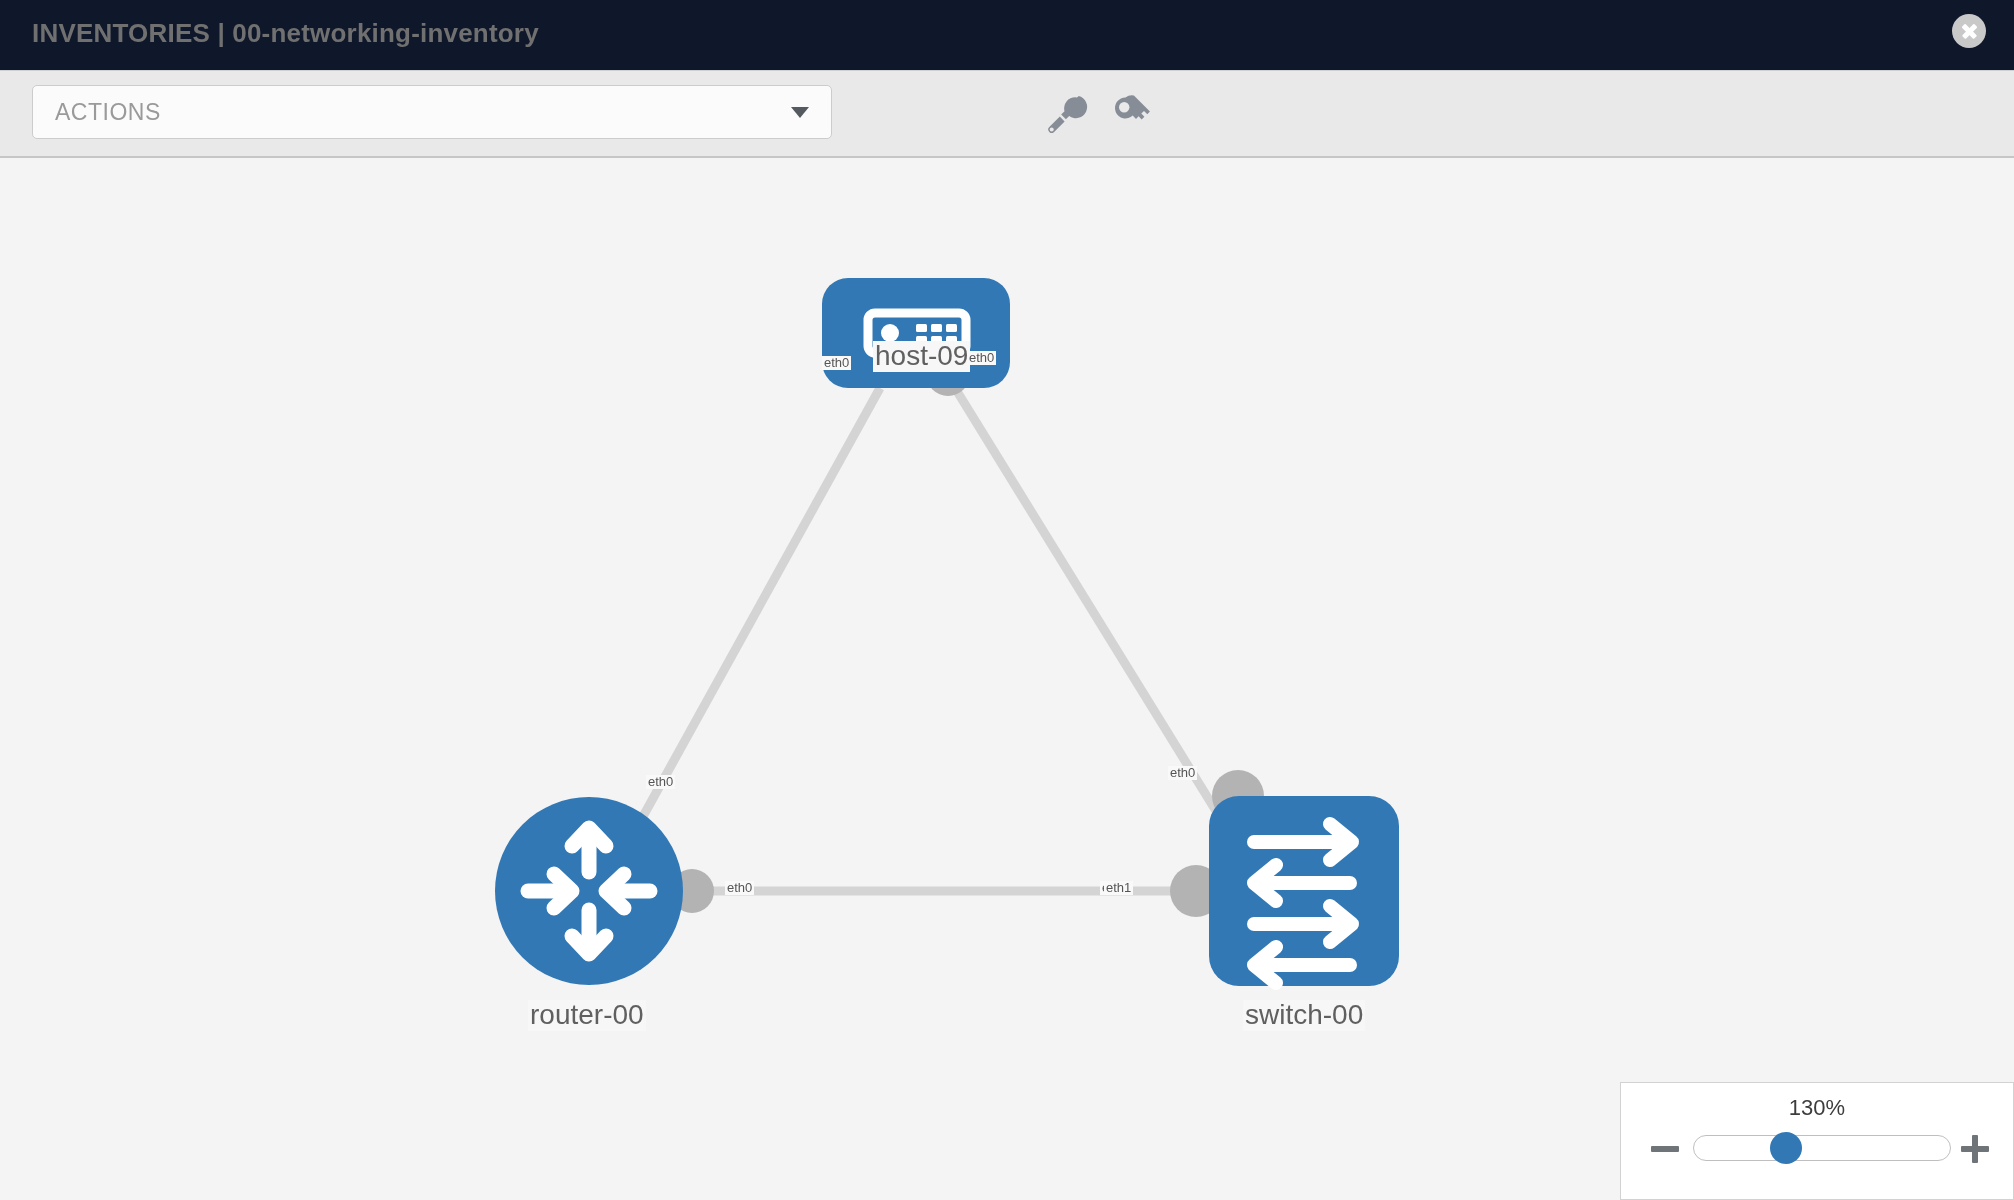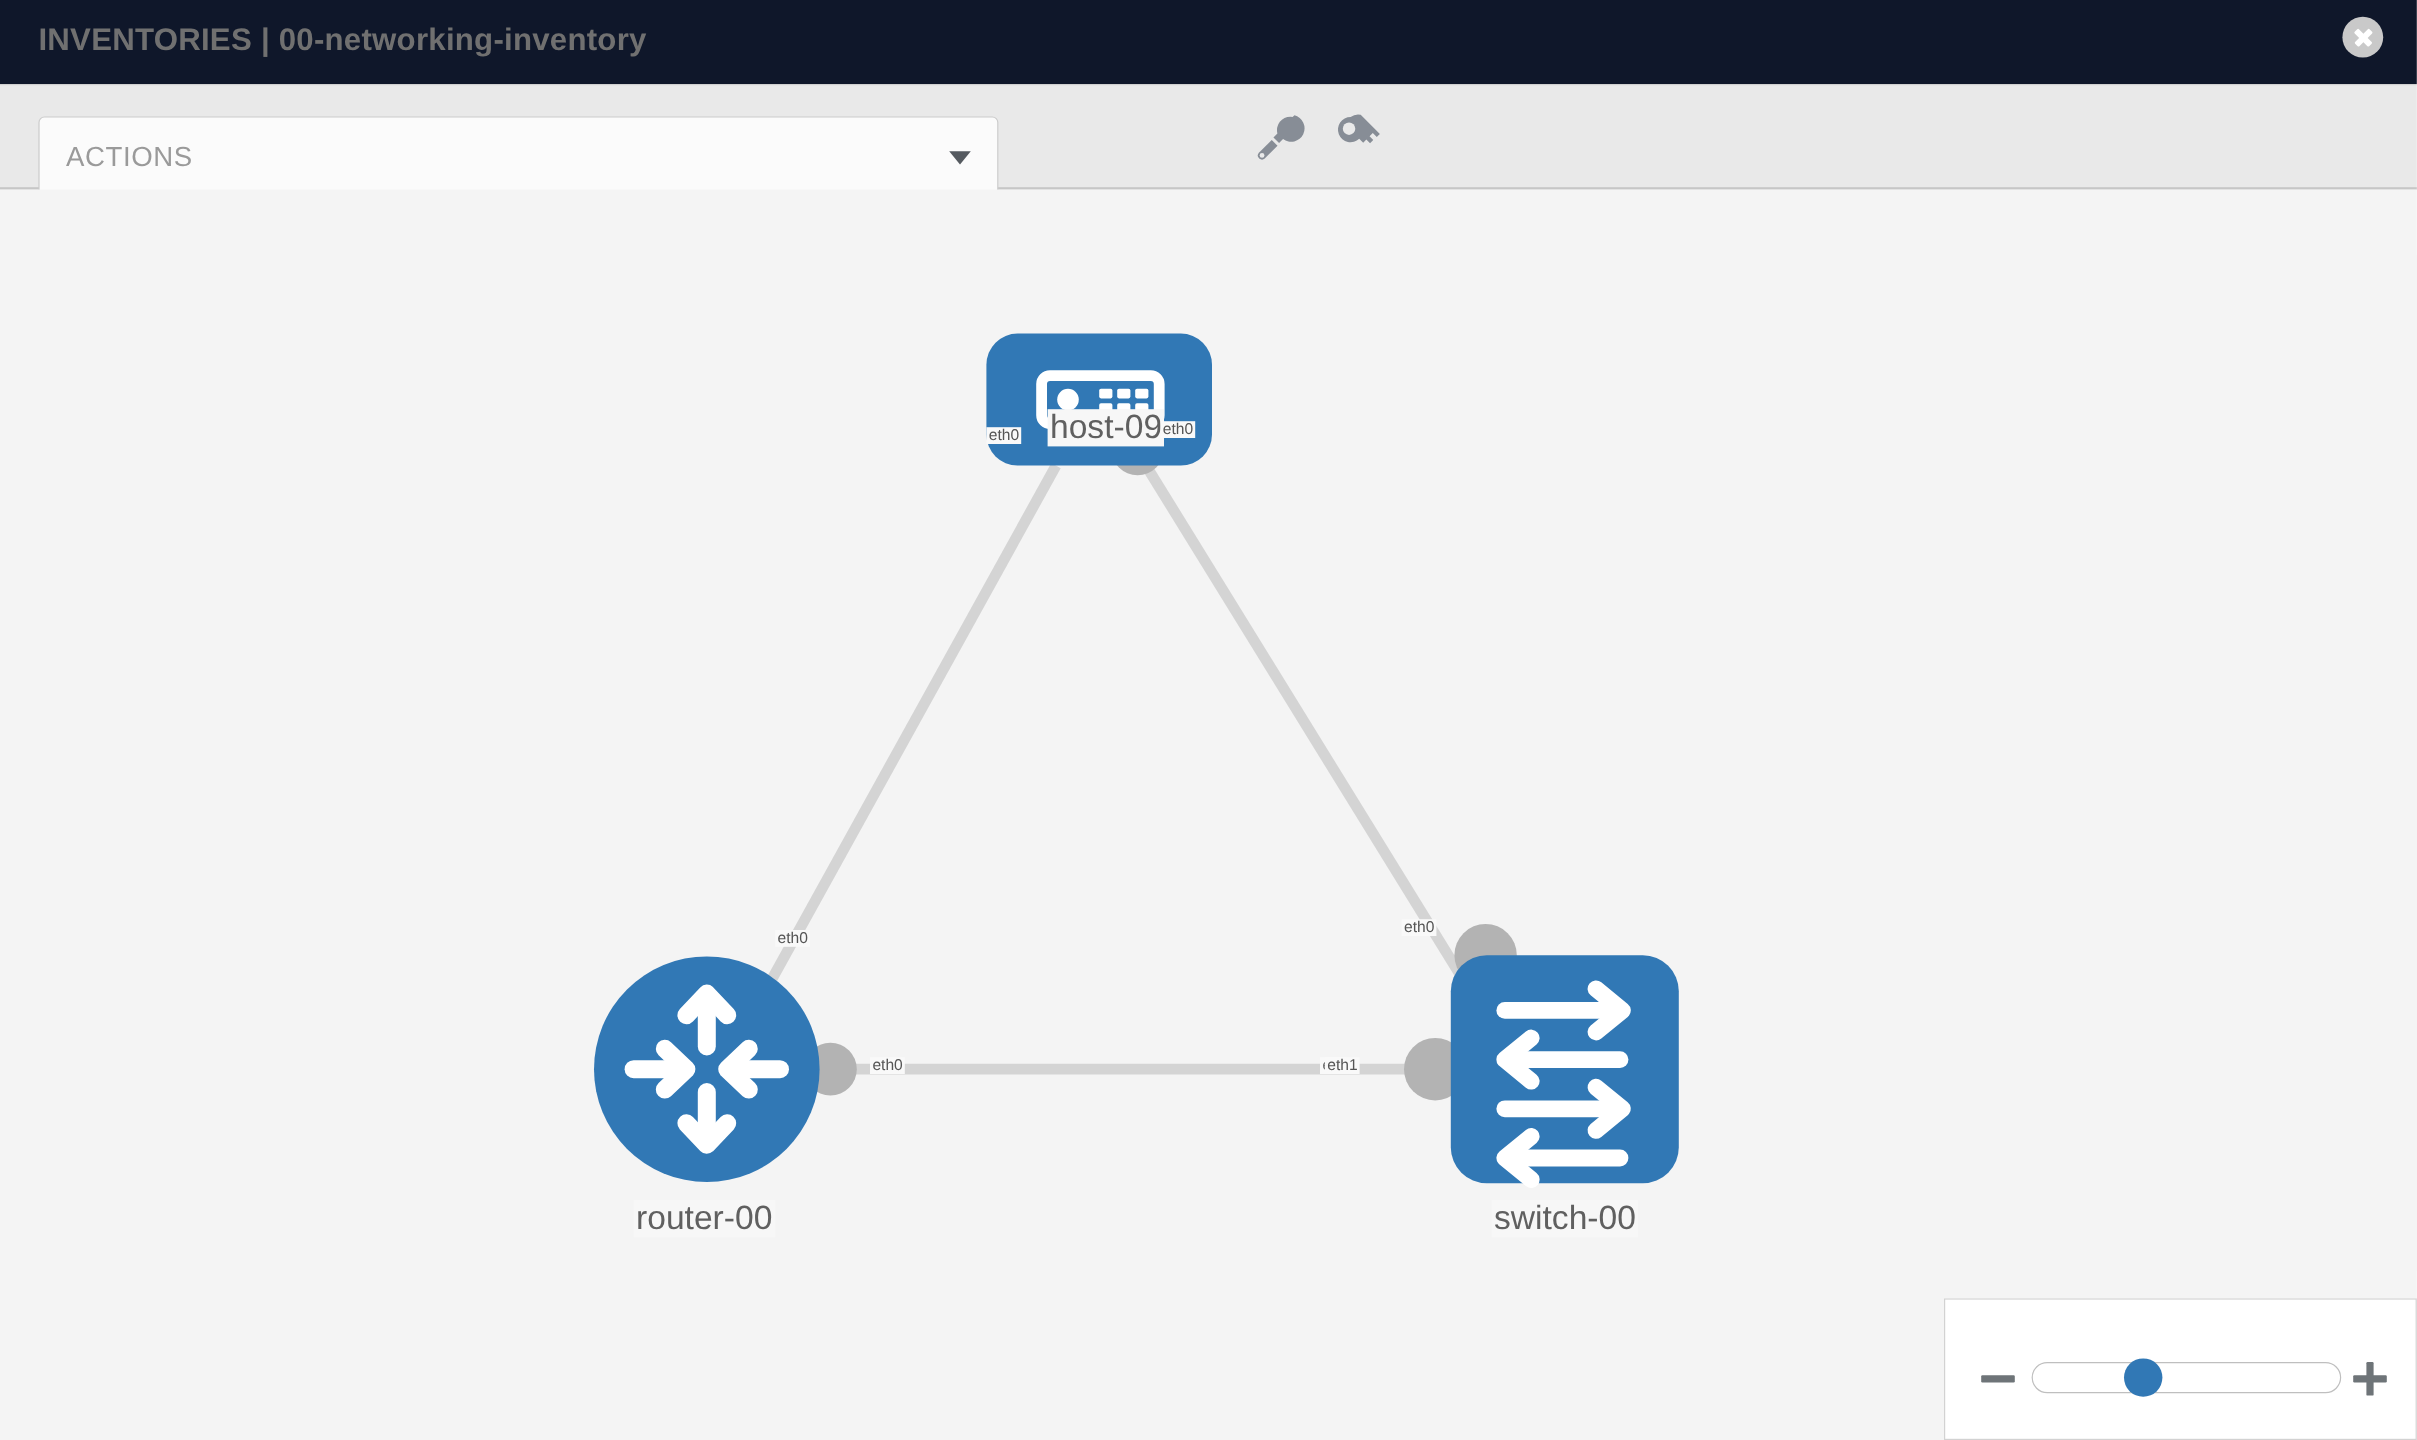--- a/index.html
+++ b/index.html
@@ -94,22 +94,21 @@
     margin-top: -5px;
     width: 0; height: 0;
     border-left: 9px solid transparent;
     border-right: 9px solid transparent;
     border-top: 11px solid #555a60;
   }
   #actions-select {
     left: 32px;
     top: 14px;
     width: 800px;
-    height: 68px;
-    margin-top: 12px;
+    height: 54px;
   }
   #search-select {
     left: 1180px;
     top: 14px;
     width: 800px;
     height: 58px;
   }
   .tool-icon {
     position: absolute;
     top: 20px;
@@ -328,20 +327,21 @@
 
   <div class="port-label" style="left:646px; top:617px;">eth0</div>
   <div class="port-label" style="left:1168px; top:608px;">eth0</div>
 
   <div class="port-label" style="left:725px; top:723px;">eth0</div>
   <div class="port-label" style="left:1100px; top:723px;">eth</div>
   <div class="port-label" style="left:1104px; top:723px;">eth1</div>
 </div>
 
 <div class="zoom-panel">
+  <div class="zoom-level">130%</div>
   <div class="zoom-minus">
     <span class="bar h"></span>
   </div>
   <div class="zoom-track"></div>
   <div class="zoom-thumb"></div>
   <div class="zoom-plus">
     <span class="bar h"></span>
     <span class="bar v"></span>
   </div>
 </div>

